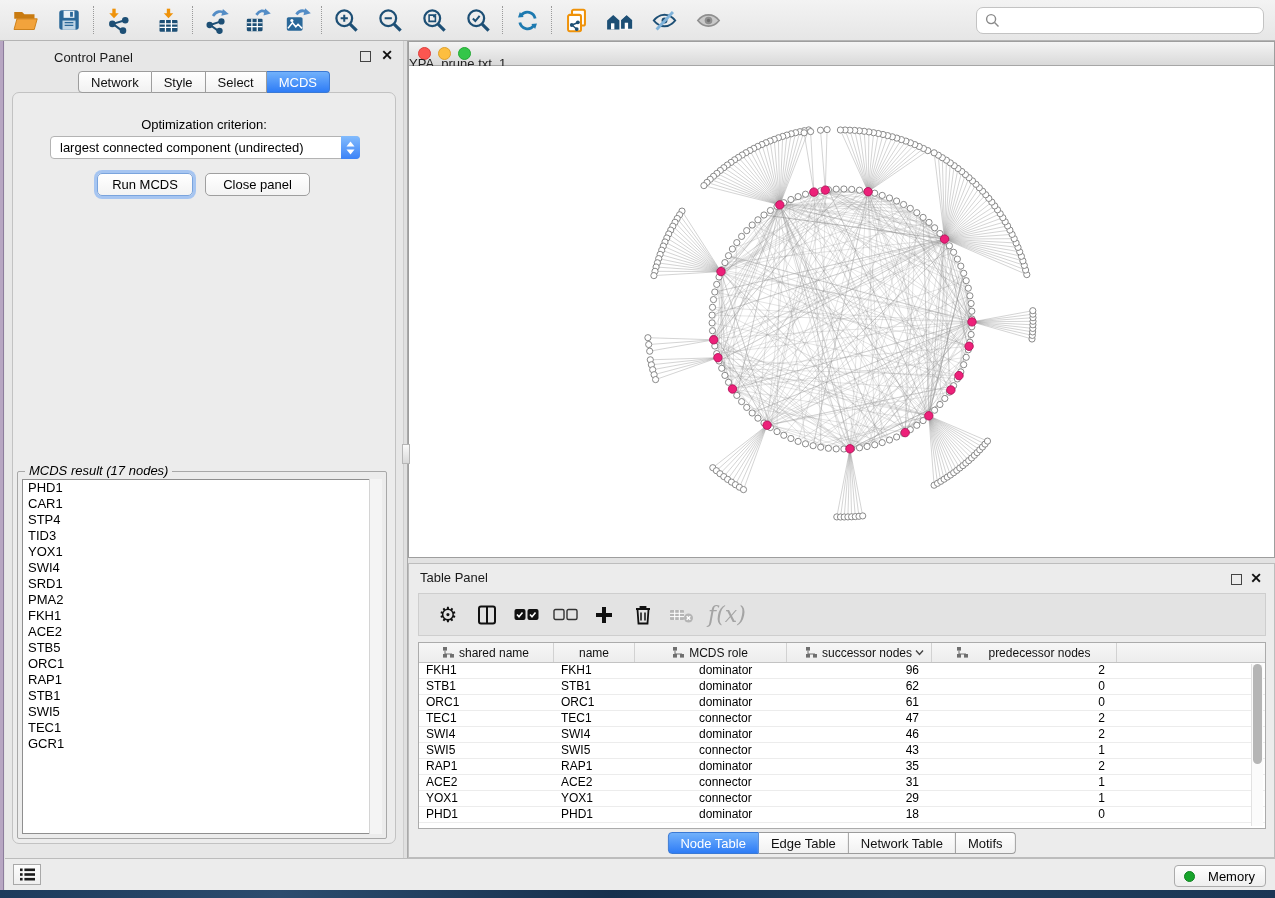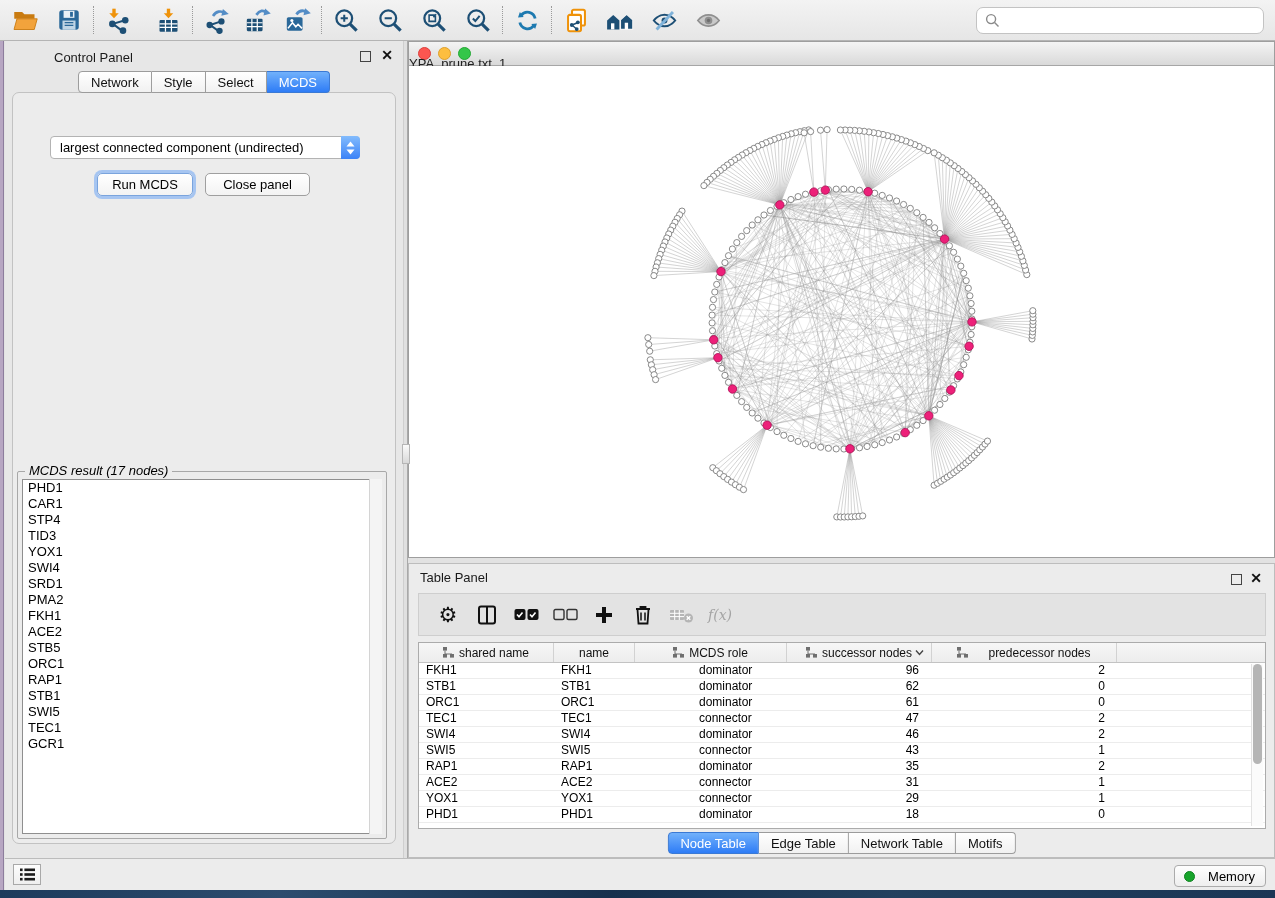--- a/index.html
+++ b/index.html
@@ -73,21 +73,21 @@
   .net-canvas { position:absolute; left:0; top:24px; width:865px; height:491px; background:#fff; }
 
   
   .table-panel { position:absolute; left:408px; top:563px; width:867px; height:295px; background:#ececec; border:1px solid #bdbdbd; }
   .tp-title { position:absolute; left:11px; top:6px; font-size:13px; color:#1a1a1a; }
   .tp-float { right:32px; } .tp-close { right:12px; }
   .tp-toolbar { position:absolute; left:9px; top:29px; width:848px; height:43px; background:#e3e3e3;
     border:1px solid #cecece; display:flex; align-items:center; padding-left:16px; }
   .tp-tool { width:26px; height:26px; display:flex; align-items:center; justify-content:center; margin-right:13px; }
   .gear-glyph { font-size:21px; line-height:22px; color:#111; font-family:"DejaVu Sans",sans-serif; }
-  .fx-label { font-family:"DejaVu Serif",serif; font-style:italic; font-size:14px; color:#a4a4a4; }
+  .fx-label { font-family:"DejaVu Serif",serif; font-style:italic; font-size:22px; color:#a4a4a4; }
 
   .ntable { position:absolute; left:9px; top:78px; width:848px; height:187px; background:#fff; border:1px solid #ababab; }
   .thead { display:flex; height:20px; background:linear-gradient(#f6f6f6,#ededed); border-bottom:1px solid #c3c3c3; }
   .hcell { position:relative; display:flex; align-items:center; justify-content:center; font-size:12px; color:#111;
     border-right:1px solid #d2d2d2; gap:5px; }
   .hcell:last-child { border-right:none; }
   .c1 { width:135px; } .c2 { width:81px; } .c3 { width:152px; } .c4 { width:145px; } .c5 { width:185px;gap:20px; } .cfill { flex:1; }
   .sort-chev { position:absolute; right:7px; top:6px; }
   .trow { display:flex; height:16px; border-bottom:1px solid #ececec; }
   .tcell { font-size:12px; line-height:15px; color:#000; white-space:nowrap; overflow:hidden; }
@@ -280,20 +280,21 @@
     <div class="close-btn cp-close">✕</div>
 
     <div class="seg-tabs cp-tabs">
       <div class="seg-tab">Network</div>
       <div class="seg-tab">Style</div>
       <div class="seg-tab">Select</div>
       <div class="seg-tab selected">MCDS</div>
     </div>
 
     <div class="tab-panel">
+      <div class="opt-label">Optimization criterion:</div>
 
       <div class="dropdown">
         <span class="dd-text">largest connected component (undirected)</span>
         <span class="dd-stepper">
           <svg width="9" height="6" viewBox="0 0 9 6">
               <path d="M0.5 5.5L4.5 0.5L8.5 5.5z" fill="#fff"></path>
             </svg>
           <svg width="9" height="6" viewBox="0 0 9 6">
               <path d="M0.5 0.5L4.5 5.5L8.5 0.5z" fill="#fff"></path>
             </svg>

